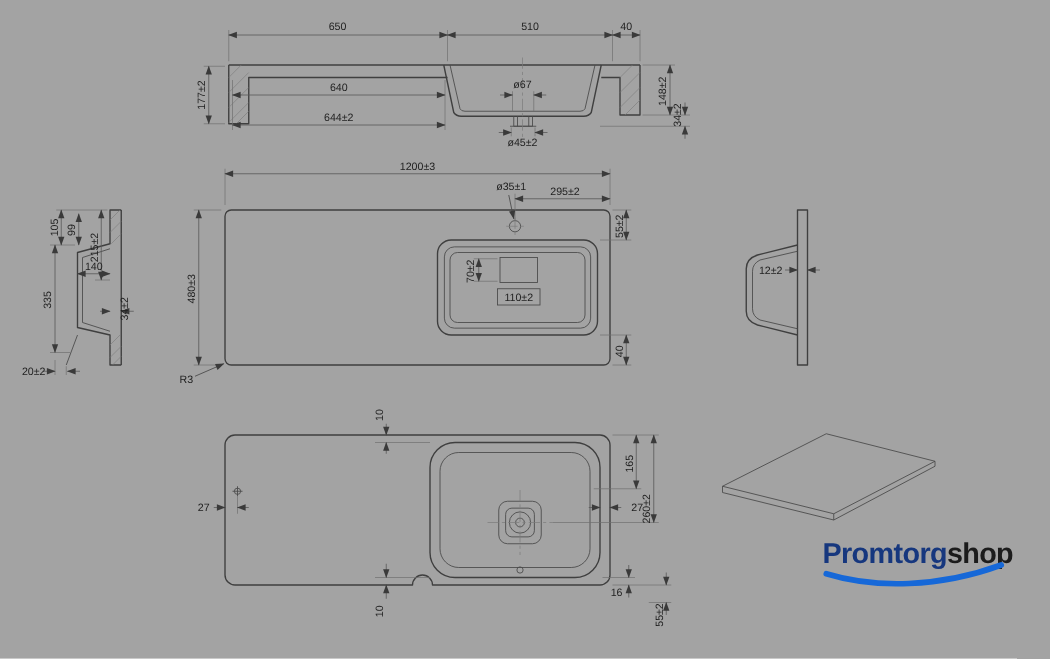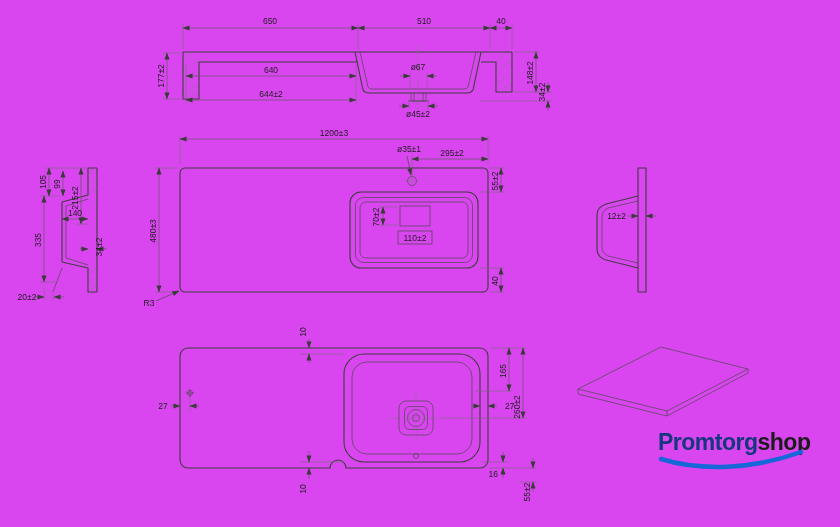--- a/index.html
+++ b/index.html
@@ -1,17 +1,17 @@
 <!DOCTYPE html>
 <html><head>
 <meta charset="utf-8">
 <title>Drawing</title>
 <style>
   html,body{margin:0;padding:0;background:#fff;}
-  #stage{position:relative;width:840px;height:527px;background:#d946ef;overflow:hidden;
+  #stage{position:relative;width:840px;height:527px;background:#a3a3a3;overflow:hidden;
          font-family:"Liberation Sans", sans-serif;}
   svg{display:block;}
   .part{stroke:#3f3f3f;stroke-width:1.1;fill:none;stroke-linejoin:round;}
   .thin{stroke:#4a4a4a;stroke-width:0.7;fill:none;}
   .dim{stroke:#5a5a5a;stroke-width:0.65;fill:none;}
   .ext{stroke:#6f6f6f;stroke-width:0.55;fill:none;}
   .cl{stroke:#7a7a7a;stroke-width:0.55;fill:none;stroke-dasharray:9 2.5 2.5 2.5;}
   .hatch{stroke:#7c7c7c;stroke-width:0.5;}
   text.d{font:8.5px "Liberation Sans", sans-serif;fill:#1f1f1f;}
   text.logo{font:bold 23px "Liberation Sans", sans-serif;letter-spacing:-0.5px;}

